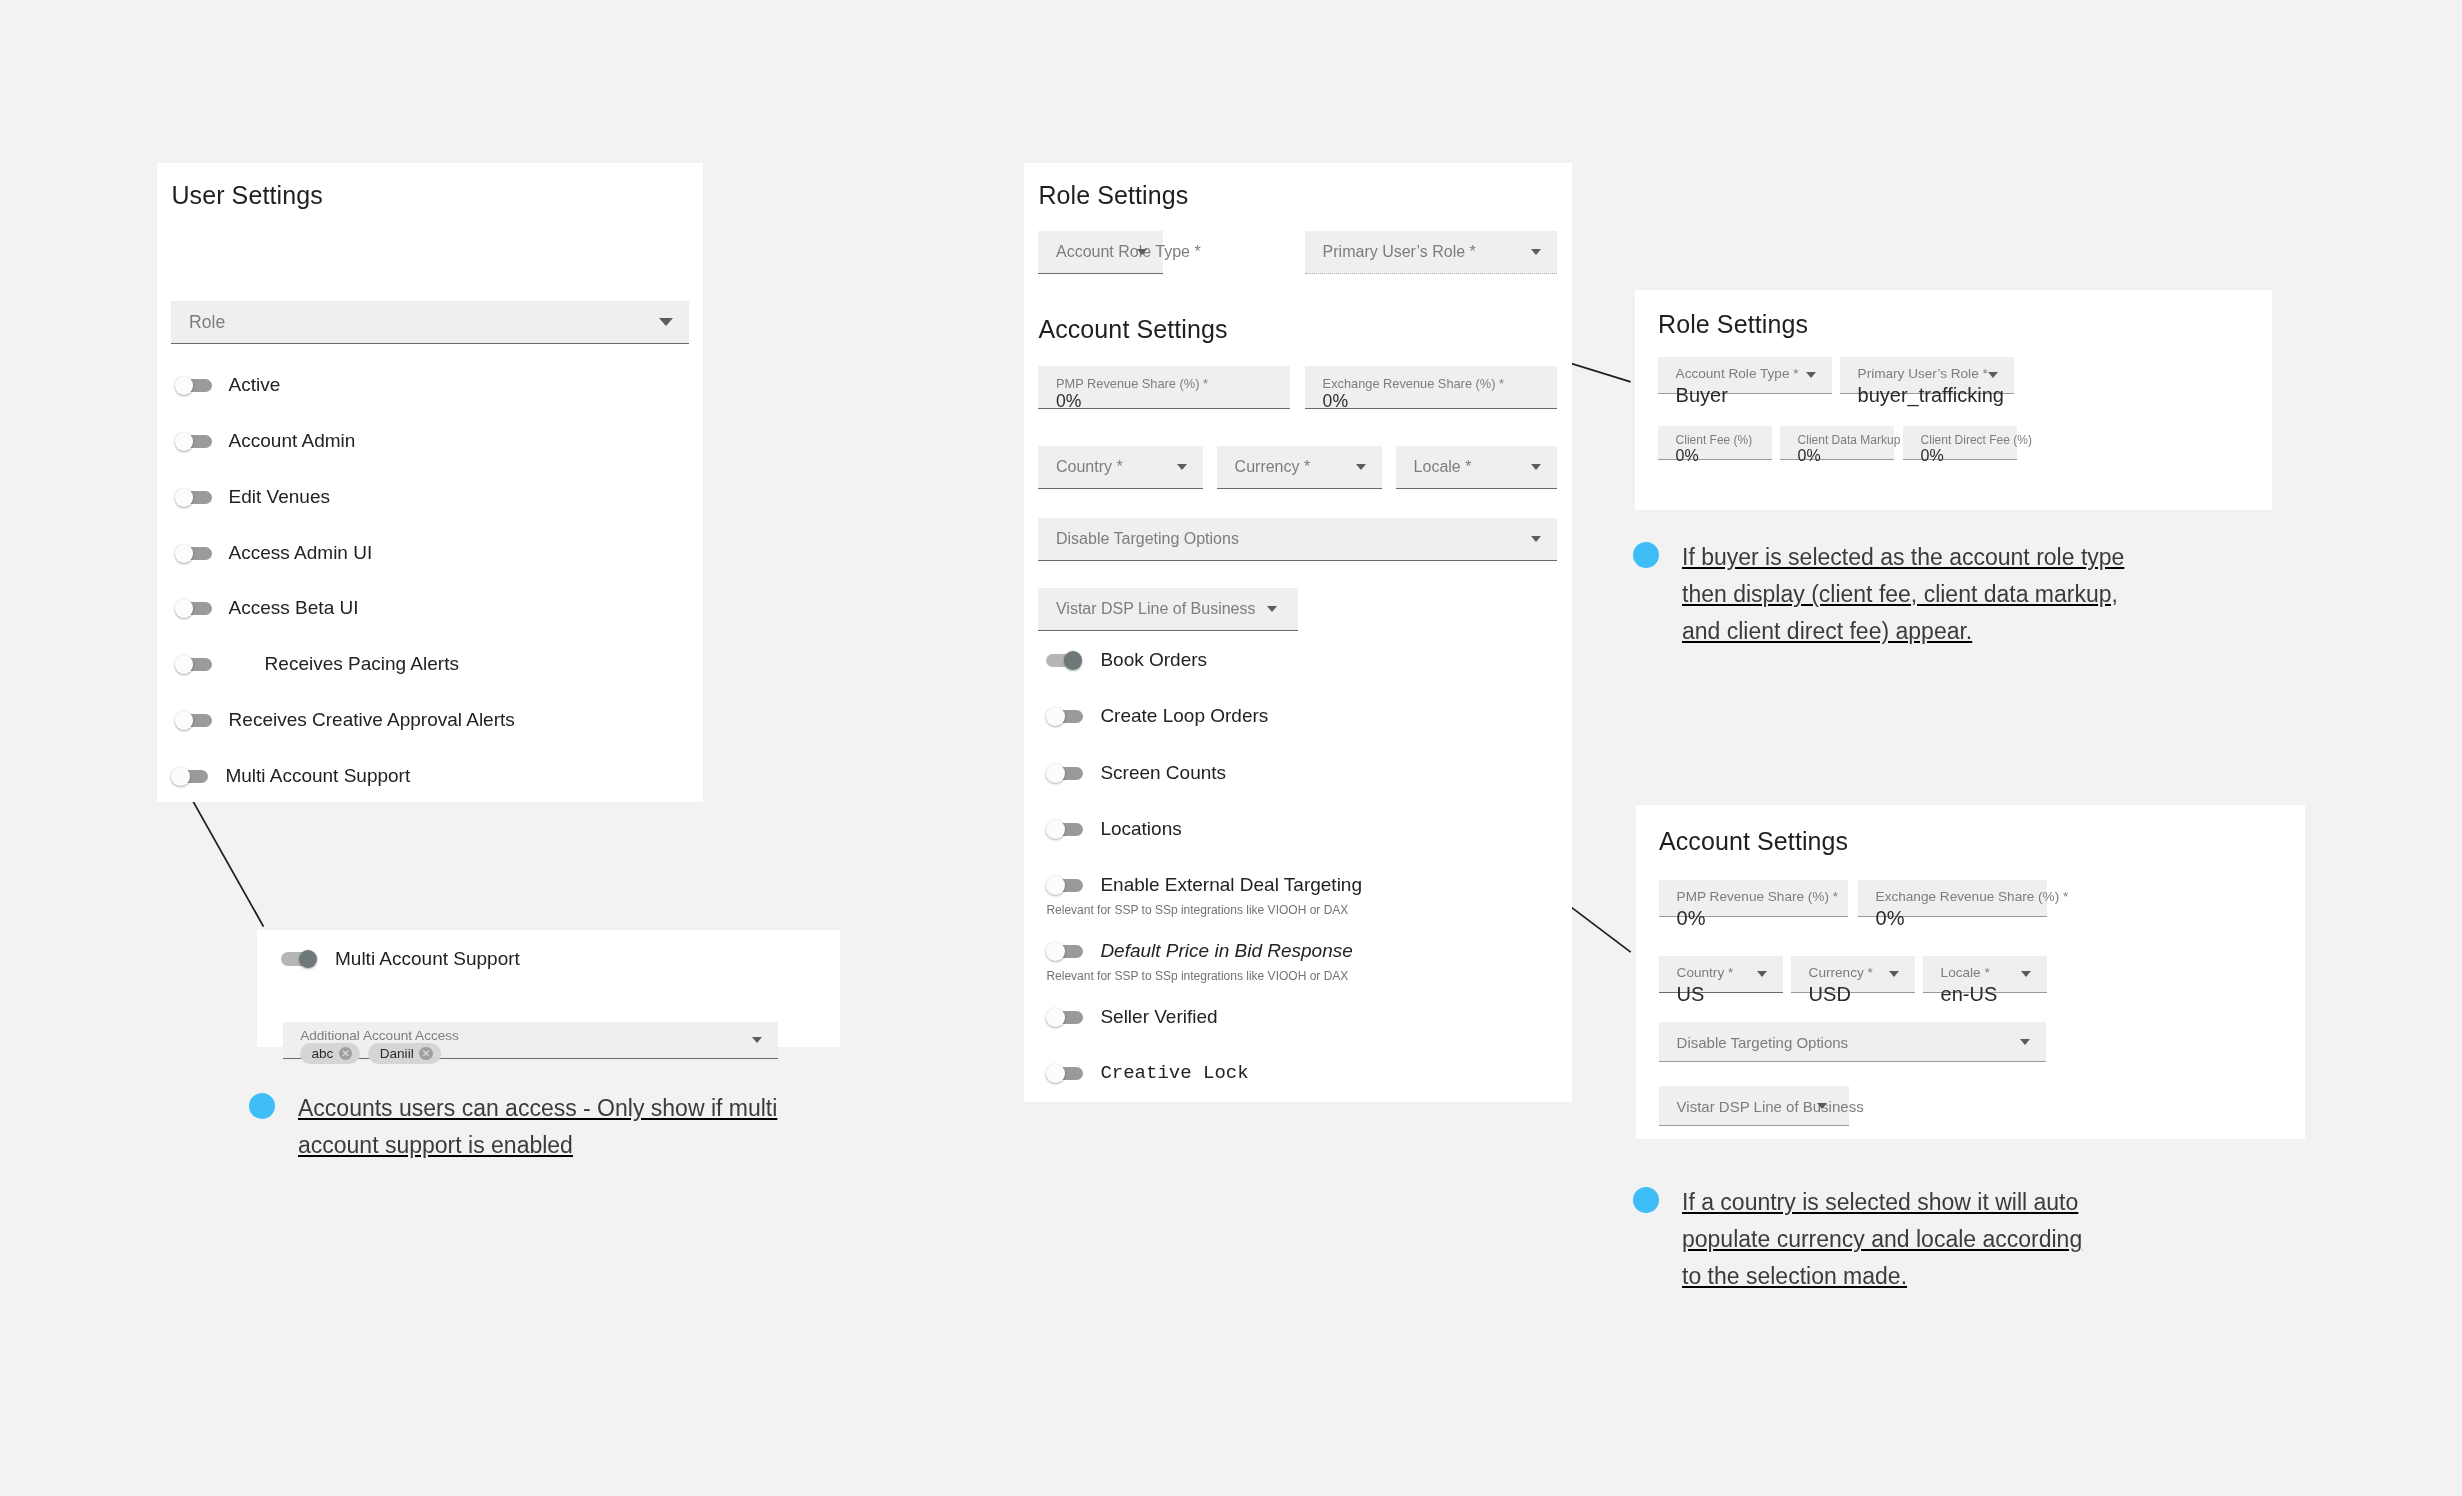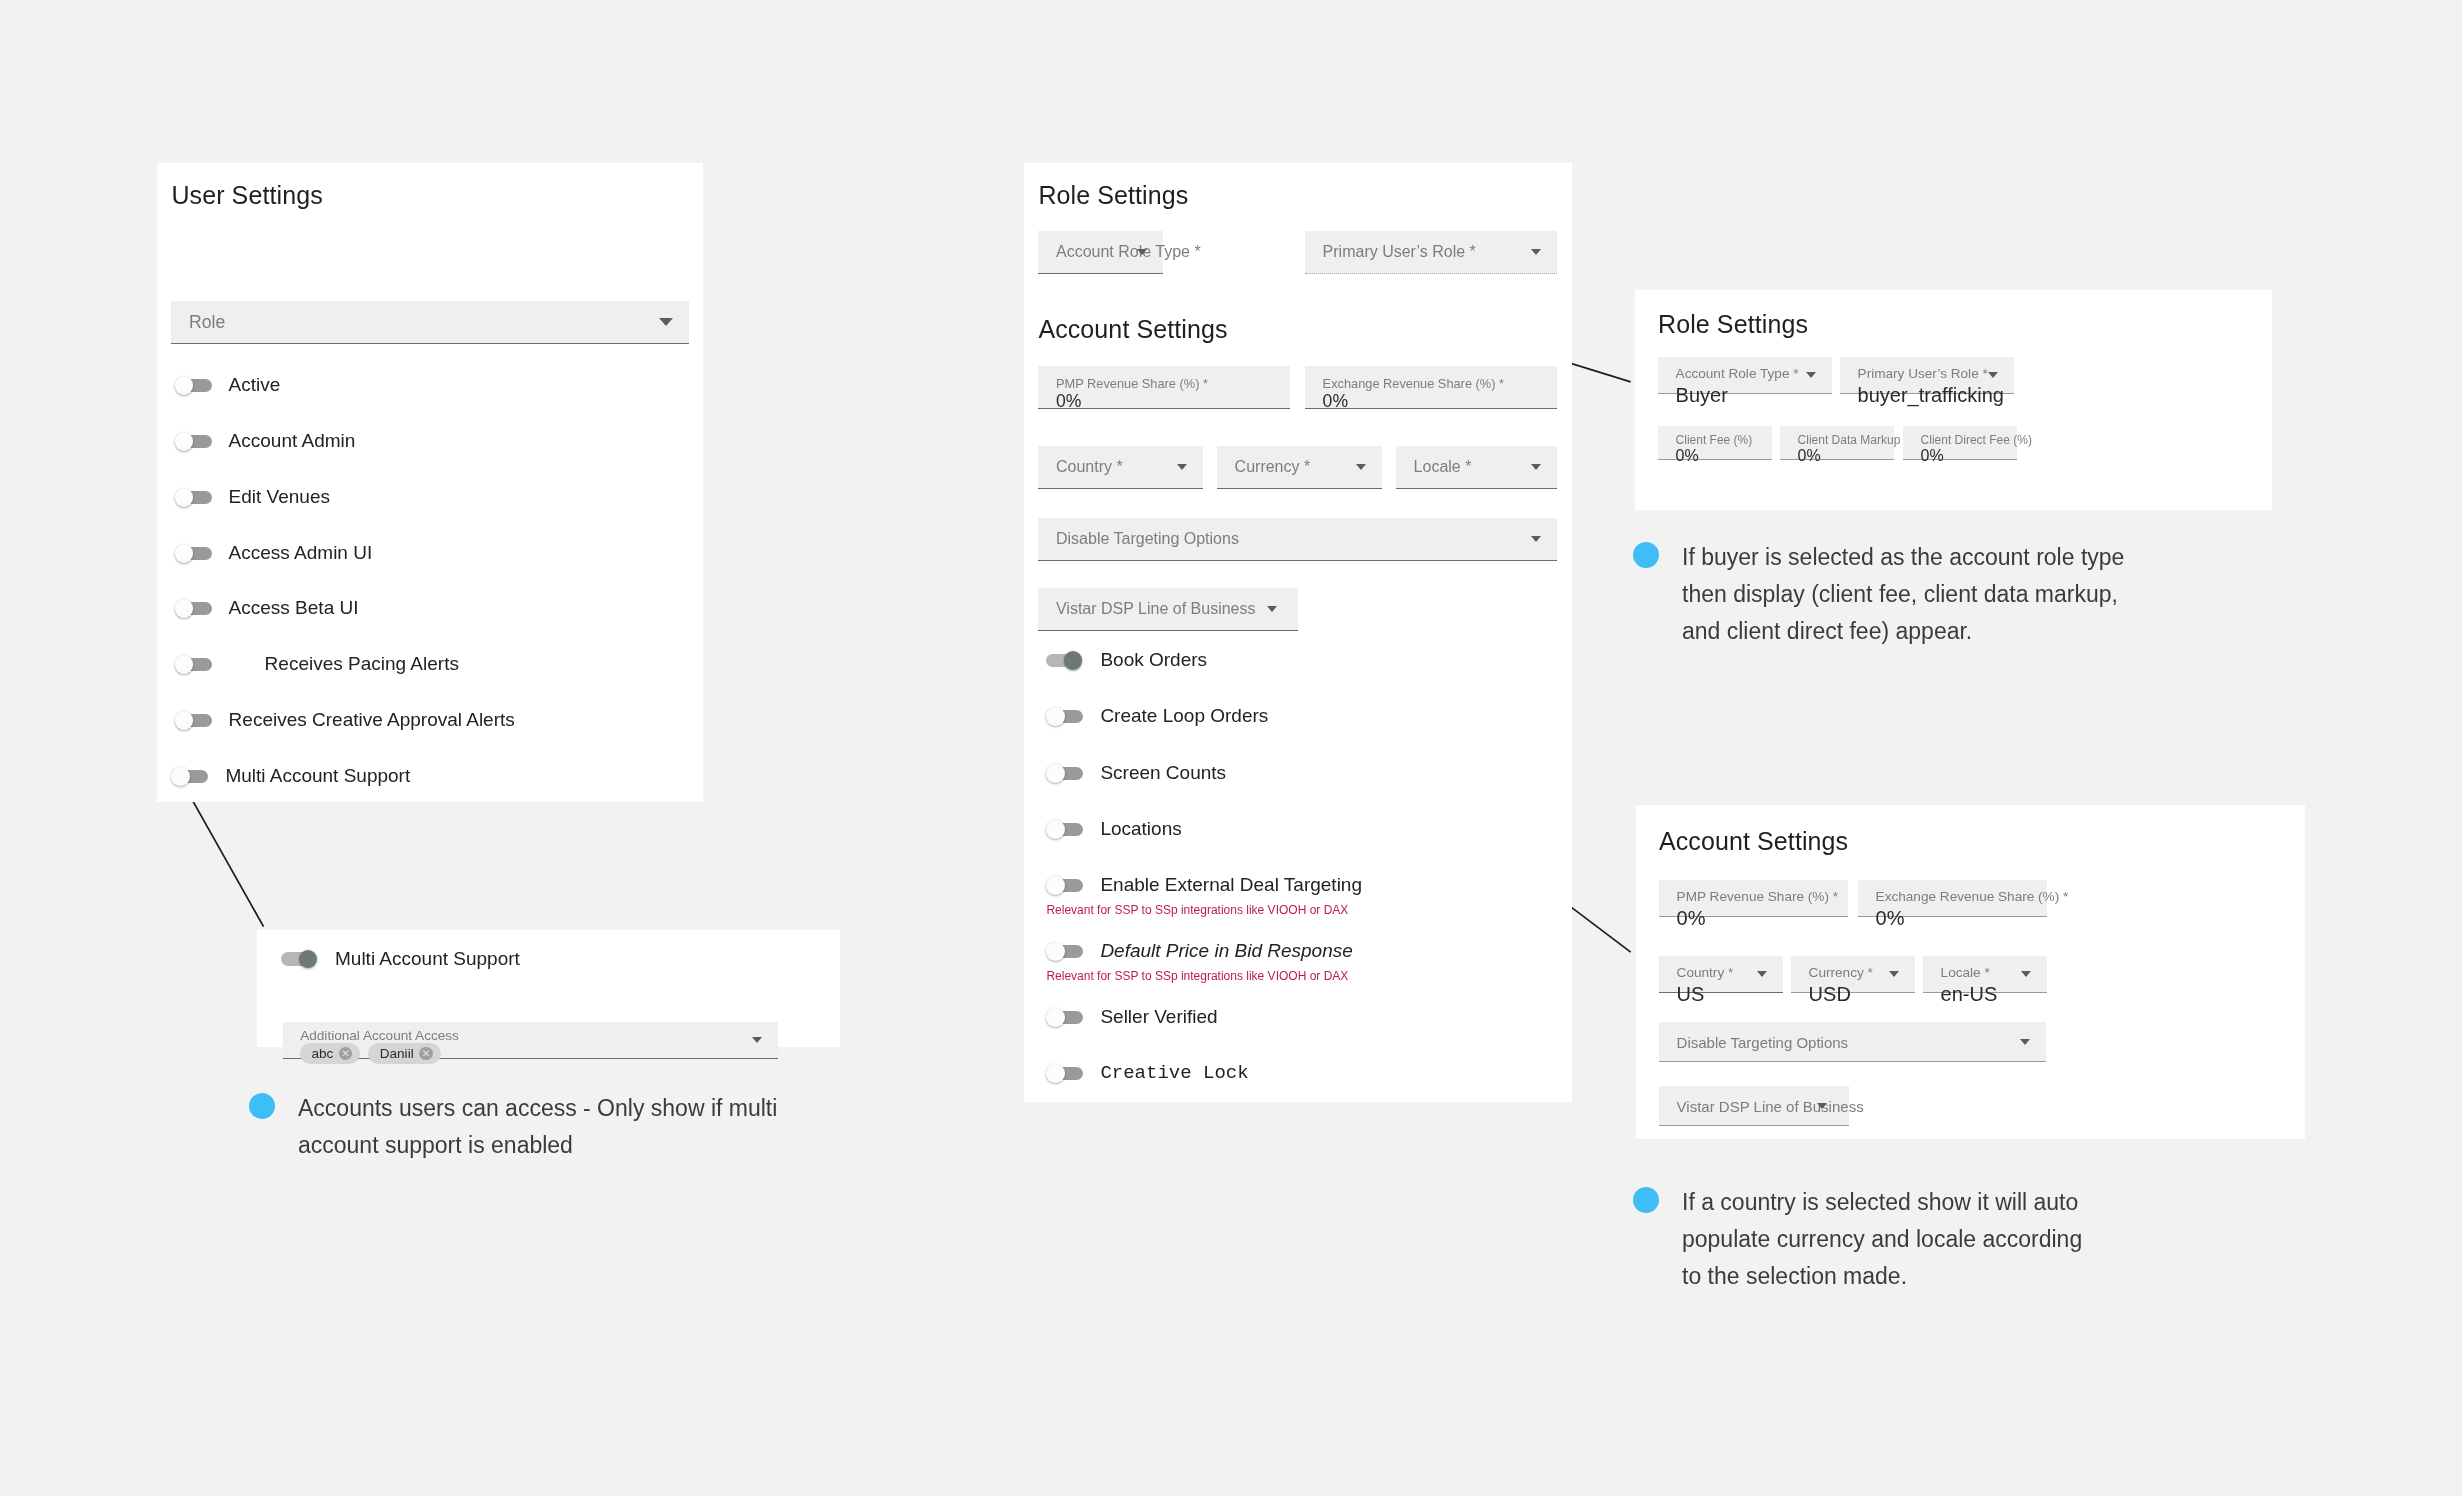--- a/index.html
+++ b/index.html
@@ -99,21 +99,21 @@
   .toggle-label {
     margin-left: 17px;
     font-size: 19px;
     color: #222;
     line-height: 22.4px;
     white-space: nowrap;
   }
   .toggle-help {
     position: absolute;
     font-size: 12px;
-    color: #be185d;
+    color: #737373;
     white-space: nowrap;
   }
 
   
   .chips { position: absolute; left: 17.6px; top: 30px; display: flex; gap: 8px; }
   .chip {
     display: flex; align-items: center; gap: 5.6px;
     background: #d5d5d5;
     border-radius: 12px;
     padding: 3.2px 8px 3.2px 11.2px;
@@ -122,21 +122,21 @@
     white-space: nowrap;
   }
   .chip-x {
     width: 13.6px; height: 13.6px; border-radius: 50%;
     background: #9f9f9f; color: #e3e3e3;
     font-size: 10.4px; line-height: 13.6px; text-align: center;
     font-family: "Liberation Sans", sans-serif;
   }
 
   
-  .callout { position: absolute; display: flex; align-items: flex-start; }
+  .callout { position: absolute; display: flex; align-items: flex-start; text-decoration: underline; }
   .callout .dot {
     width: 26px; height: 26px; border-radius: 50%;
     background: #3fbdf7; flex: 0 0 26px; margin-top: 3.2px;
   }
   .callout .ctext {
     margin-left: 23px;
     font-size: 23px;
     line-height: 37px;
     color: #3b3b3b;
   }

